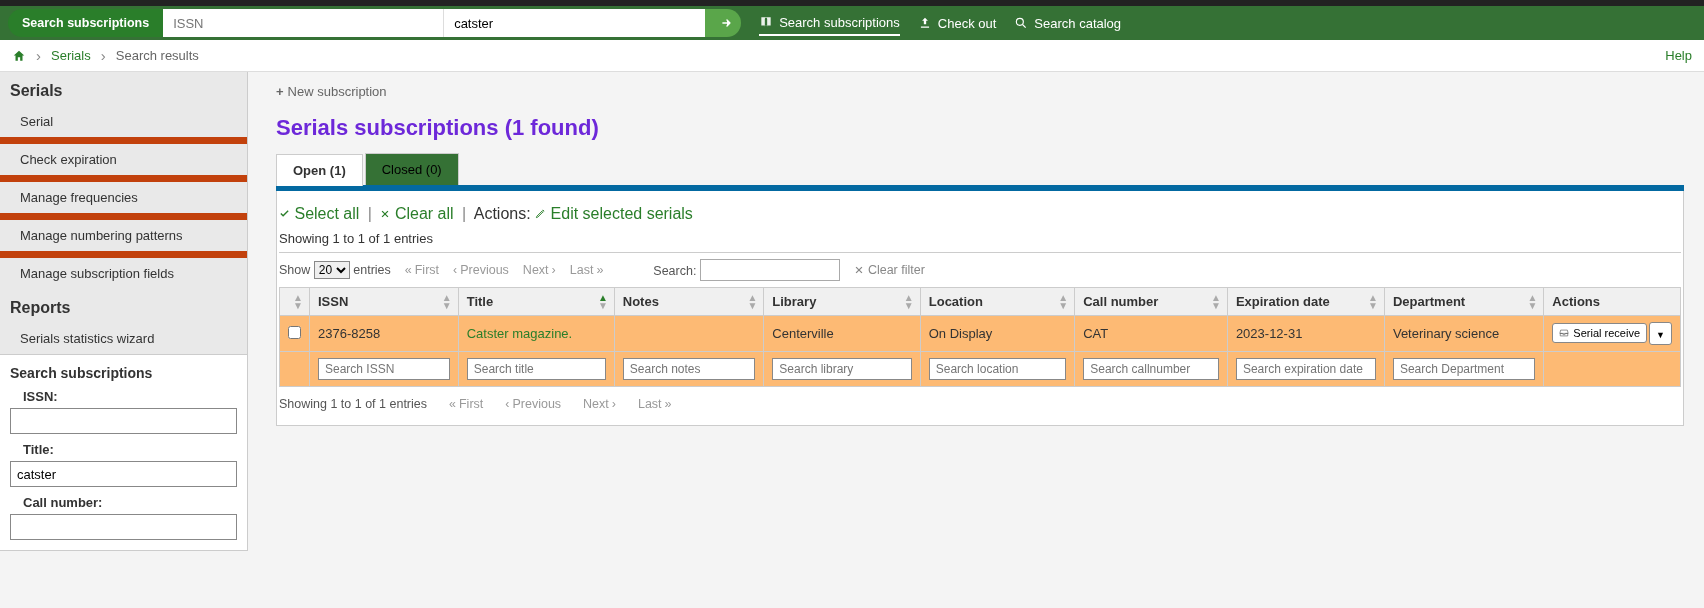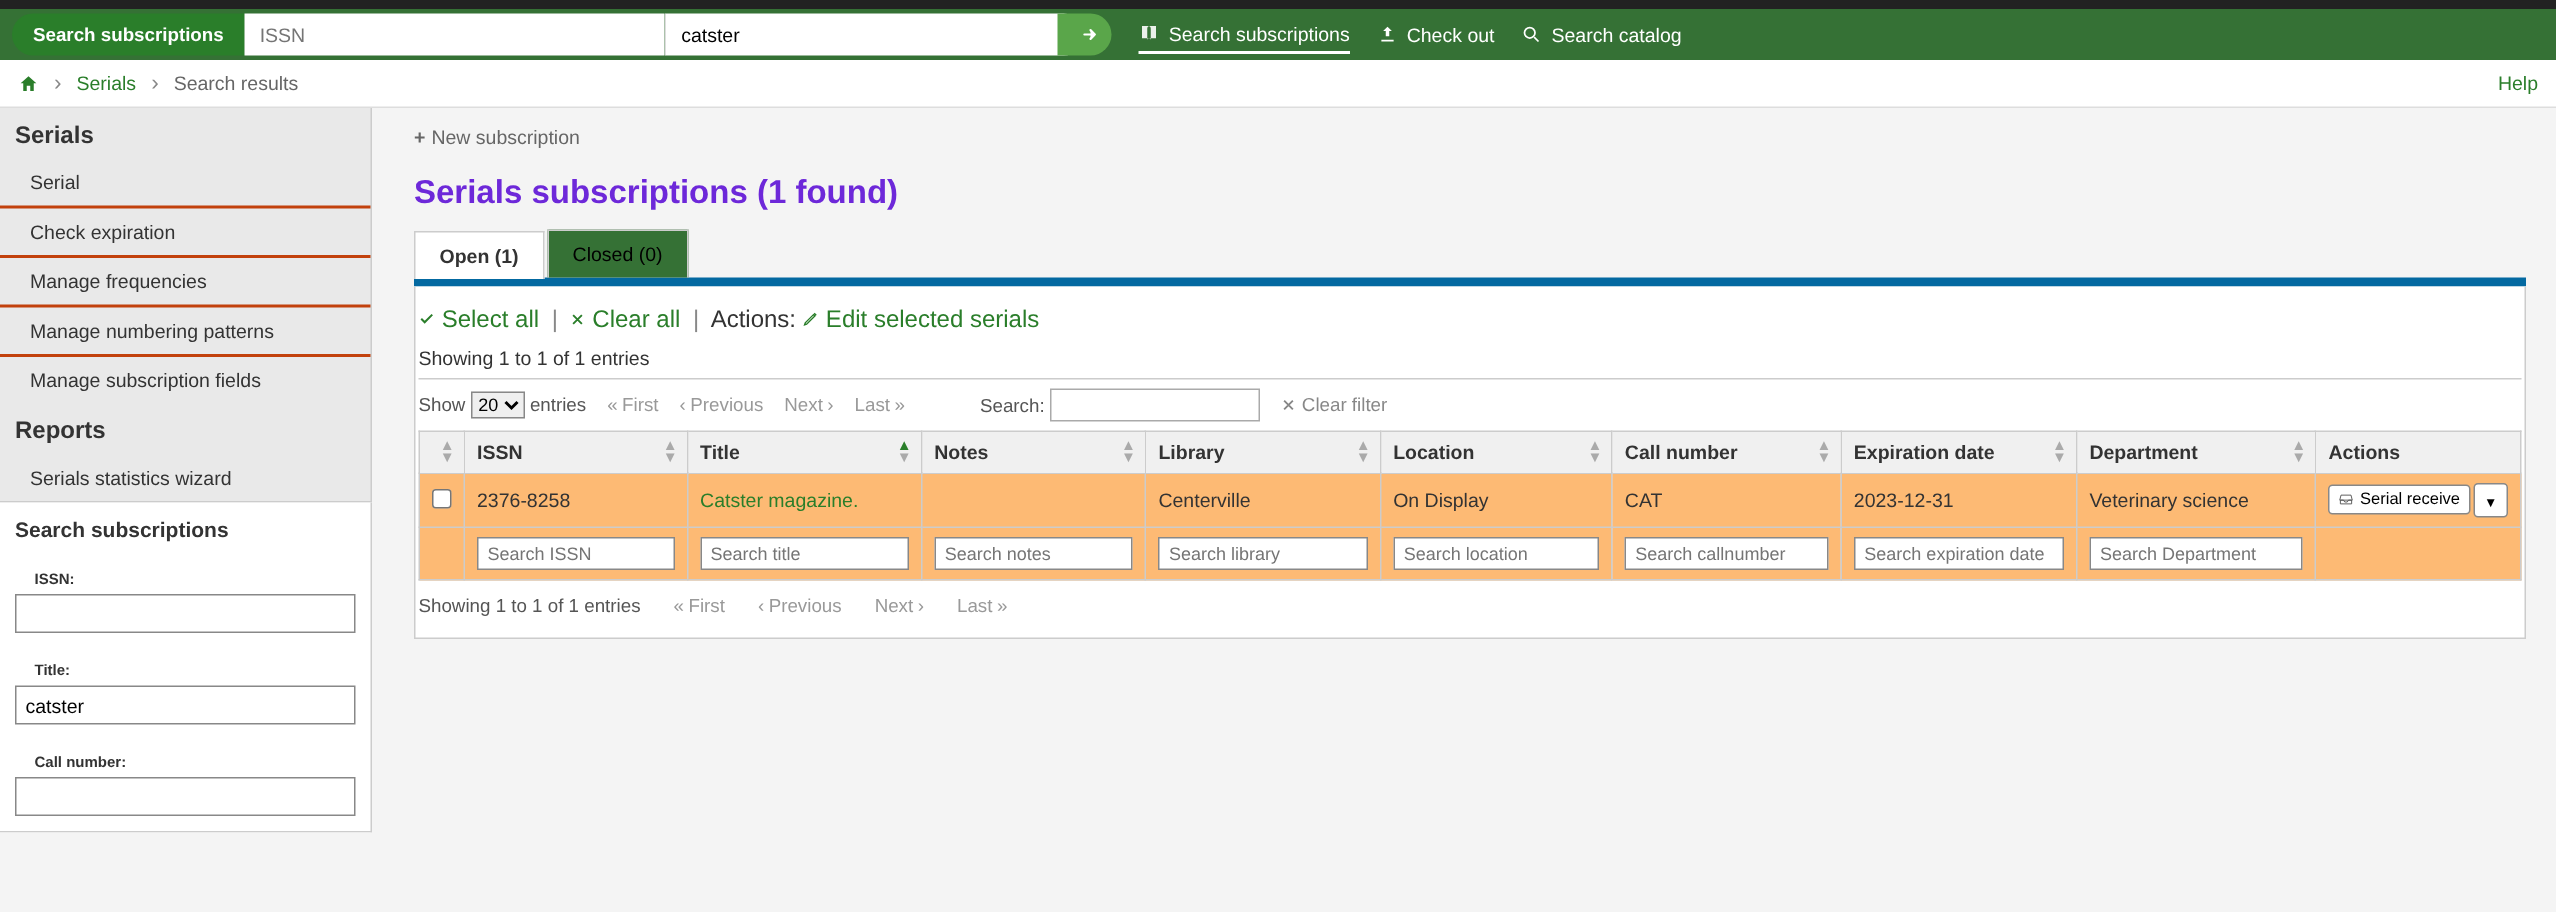--- a/index.html
+++ b/index.html
@@ -25,25 +25,25 @@
   .bc-sep { color:#888; font-size:15px;}
   .bc-current { color:#666; }
   .help-link { color:#2a7e2a; }
 
   
   .layout { display:flex; }
   .sidebar { width:248px; flex-shrink:0; }
   .sidebar-block { background:#e9e9e9; border:1px solid #ccc; border-top:none; border-left:none; padding:0;}
   .sidebar h2 { font-size:16px; font-weight:bold; padding:10px 10px 6px; color:#333;}
   .sidebar ul { list-style:none; }
-  .sidebar ul li { padding:8px 10px 8px 20px; font-size:13px; border-top:2px solid #c2410c; cursor:pointer;}
+  .sidebar ul li { padding:8px 10px 8px 20px; font-size:13px; border-top:7px solid #c2410c; cursor:pointer;}
   .sidebar ul li:first-child { border-top:none; }
   .sidebar-search { background:#fff; border:1px solid #ccc; border-top:none; border-left:none; padding:10px; }
   .sidebar-search h3 { font-size:14px; font-weight:bold; margin-bottom:8px;}
-  .sidebar-search label { display:block; font-weight:bold; font-size:10px; margin-bottom:4px; margin-top:20px;padding-left:13px;}
+  .sidebar-search label { display:block; font-weight:bold; font-size:13px; margin-bottom:4px; margin-top:8px;padding-left:13px;}
   .sidebar-search input { width:100%; height:26px; border:1px solid #888; padding:0 6px; font-size:13px;}
 
   
   .main { flex:1; padding:12px 20px 20px 28px; }
   .new-sub { color:#666; font-size:13px; display:inline-flex; align-items:center; gap:4px; cursor:pointer;}
   .main h1 { font-size:22px; font-weight:bold; margin:16px 0 12px; color:#6d28d9;}
   .tabs { display:flex; border-bottom:6px solid #0369a1;}
   .tab { padding:8px 16px; font-size:13px; cursor:pointer; border:1px solid #ccc; border-bottom:none; background:#357135; color:#000000; margin-right:2px;}
   .tab.active { background:#fff; color:#333; font-weight:bold; position:relative; top:1px;}
   .tab-body { background:#fff; border:1px solid #ccc; border-top:none; padding:10px 0 14px;}

